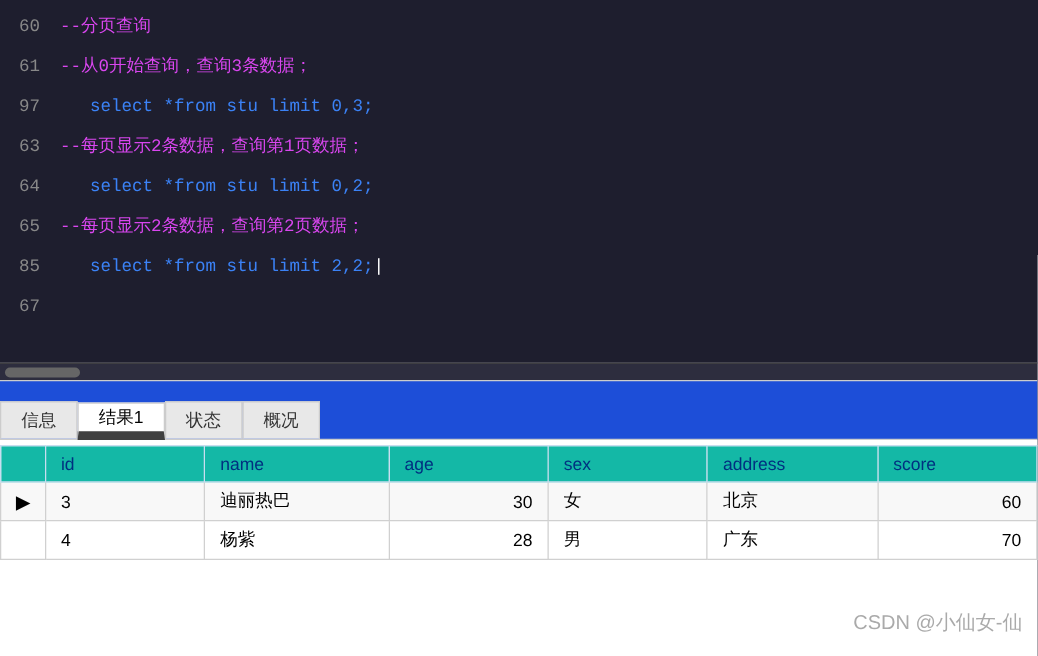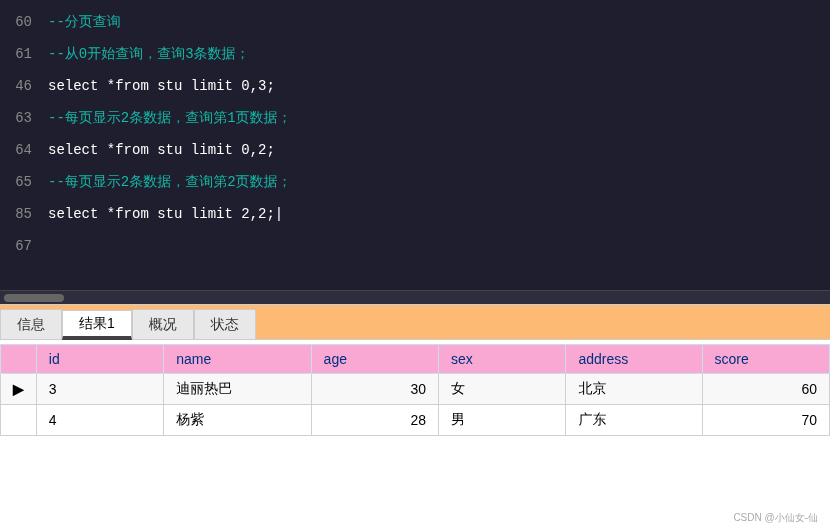--- a/index.html
+++ b/index.html
@@ -39,22 +39,22 @@
       padding-right: 16px;
       font-size: 14px;
       user-select: none;
     }
 
     .line-content {
       font-size: 14px;
       white-space: pre;
     }
 
-    .comment { color: #14b8a6; }
-    .sql-text { color: #ffffff; }
+    .comment { color: #d946ef; }
+    .sql-text { color: #3b82f6; margin-left: 24px; }
     .cursor-line::after {
       content: '|';
       color: #ffffff;
       animation: blink 1s step-end infinite;
     }
 
     @keyframes blink {
       50% { opacity: 0; }
     }
 
@@ -71,64 +71,64 @@
     .scrollbar-thumb {
       height: 8px;
       width: 60px;
       background: #666;
       border-radius: 4px;
     }
 
     
     .tab-bar {
       display: flex;
-      background: #fdba74;
+      background: #1d4ed8;
       border-bottom: 1px solid #cccccc;
       border-top: 1px solid #cccccc;
-      height: 36px;
+      height: 48px;
       align-items: flex-end;
     }
 
     .tab {
       padding: 6px 16px;
       font-size: 14px;
       font-family: 'Microsoft YaHei', sans-serif;
       color: #333;
       border: 1px solid #cccccc;
       border-bottom: none;
       background: #e8e8e8;
       cursor: pointer;
       height: 30px;
       display: flex;
       align-items: center;
     }
 
     .tab.active {
       background: #ffffff;
-      border-bottom: 4px solid #404040;
+      border-bottom: 7px solid #404040;
       margin-bottom: -1px;
       color: #000;
       font-weight: normal;
     }
 
     
     .results-area {
       background: #ffffff;
       flex: 1;
     }
 
     .data-table {
       width: 100%;
       border-collapse: collapse;
       font-family: 'Microsoft YaHei', Arial, sans-serif;
       font-size: 14px;
     }
 
     .data-table th {
-      background: #f9a8d4;
+      background: #14b8a6;
       color: #003080;
       padding: 6px 12px;
       text-align: left;
       border: 1px solid #c8ddf0;
       font-weight: normal;
       min-width: 70px;
     }
 
     .data-table td {
       padding: 6px 12px;
@@ -149,24 +149,24 @@
       border: 1px solid #d0d0d0;
     }
 
     .table-wrapper {
       padding: 4px 0;
     }
 
     
     .watermark {
       position: absolute;
-      bottom: 0;
+      bottom: 16px;
       right: 12px;
       font-family: 'Microsoft YaHei', sans-serif;
-      font-size: 10px;
+      font-size: 16px;
       color: #aaaaaa;
     }
 
     .content-wrapper {
       position: relative;
       height: 525px;
       display: flex;
       flex-direction: column;
     }
   </style>
@@ -179,21 +179,21 @@
     <div class="code-lines" id="code-lines">
     <div class="code-line">
           <span class="line-number">60</span>
           <span class="line-content comment">--分页查询</span>
         </div>
         <div class="code-line">
           <span class="line-number">61</span>
           <span class="line-content comment">--从0开始查询，查询3条数据；</span>
         </div>
         <div class="code-line">
-          <span class="line-number">46</span>
+          <span class="line-number">97</span>
           <span class="line-content"><span class="sql-text">select *from stu limit 0,3;</span></span>
         </div>
         <div class="code-line">
           <span class="line-number">63</span>
           <span class="line-content comment">--每页显示2条数据，查询第1页数据；</span>
         </div>
         <div class="code-line">
           <span class="line-number">64</span>
           <span class="line-content"><span class="sql-text">select *from stu limit 0,2;</span></span>
         </div>
@@ -212,22 +212,22 @@
       </div>
   </div>
 
   <div class="code-scrollbar">
     <div class="scrollbar-thumb"></div>
   </div>
 
   <div class="tab-bar" id="tab-bar">
   <div class="tab">信息</div>
       <div class="tab active">结果1</div>
+      <div class="tab">状态</div>
       <div class="tab">概况</div>
-      <div class="tab">状态</div>
     </div>
 
   <div class="results-area">
     <div class="table-wrapper">
       <table class="data-table" id="data-table">
       <thead>
             <tr>
               <th style="width: 20px; min-width: 20px; padding: 6px 4px;"></th>
               <th>id</th>
               <th>name</th>

